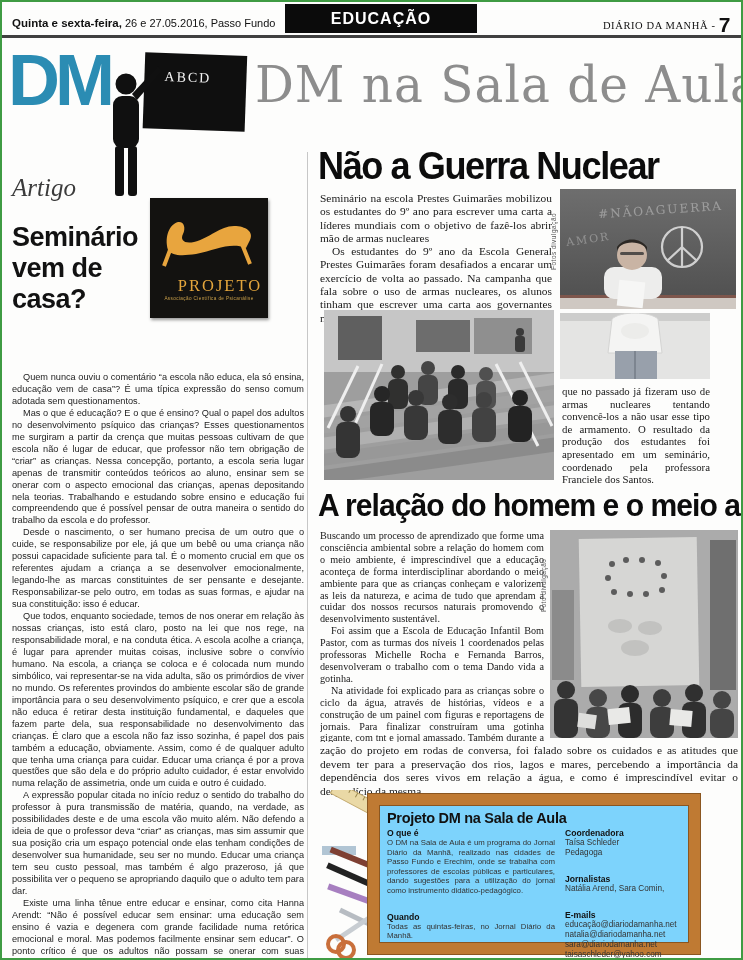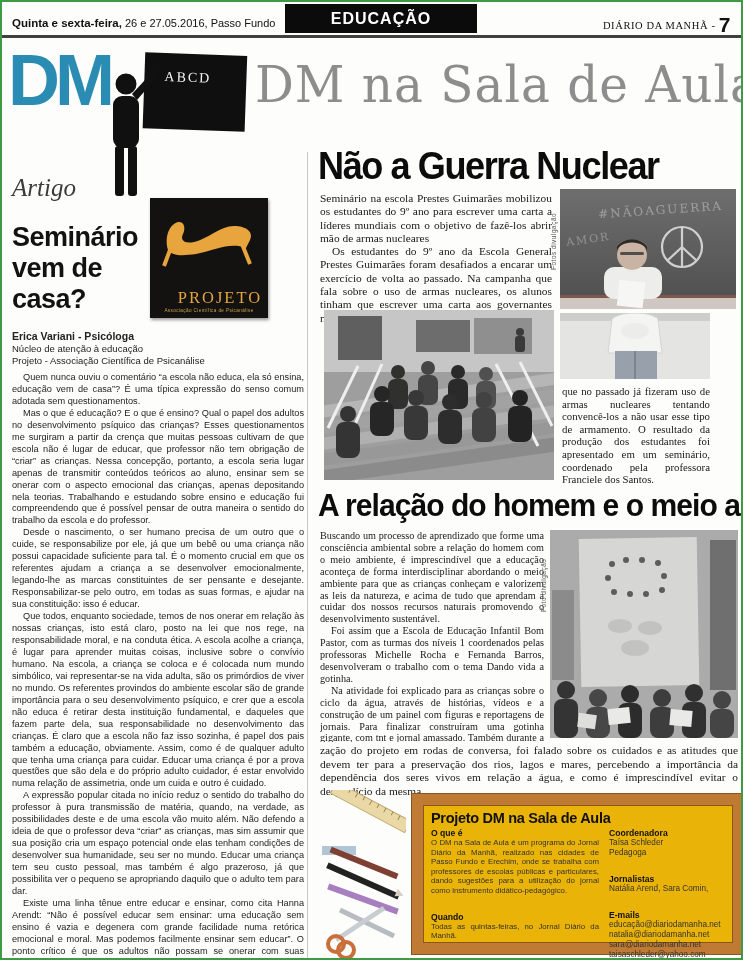--- a/index.html
+++ b/index.html
@@ -22,21 +22,21 @@
   .mast-title{position:absolute;left:253px;top:54px;width:482px;font-family:"DejaVu Serif",serif;
         font-size:50px;color:#8d8d8d;letter-spacing:1px;white-space:nowrap;transform:scaleX(.97);transform-origin:left;}
   
   .kicker{position:absolute;left:10px;top:172px;font-family:"Liberation Serif",serif;font-style:italic;
         font-size:25px;color:#3b3b3b;}
   .art-title{position:absolute;left:10px;top:220px;width:135px;font-size:27px;font-weight:bold;
         line-height:1.14;letter-spacing:-.5px;color:#121212;}
   .projeto{position:absolute;left:148px;top:196px;width:118px;height:120px;background:#131210;
         text-align:center;box-shadow:1px 2px 3px rgba(0,0,0,.4);}
   .projeto .word{color:#e3a53c;font-size:16.5px;letter-spacing:2px;font-family:"Liberation Serif",serif;
-        margin-top:14px;padding-left:22px;}
+        margin-top:2px;padding-left:22px;}
   .projeto .sub{color:#caa04a;font-size:4.6px;letter-spacing:.4px;}
   .author{position:absolute;left:10px;top:328px;font-size:9.5px;line-height:12px;color:#222;}
   .author b{font-size:10.5px;}
   .lbody{position:absolute;left:10px;top:370px;width:292px;height:584px;overflow:hidden;
         font-size:9.2px;line-height:11.95px;text-align:justify;color:#1d1d1d;}
   .lbody p{margin:0;text-indent:11px;}
   .vdiv{position:absolute;left:305px;top:150px;width:1px;height:806px;background:#c7c7c7;}
   
   .nuc-h1{position:absolute;left:316px;top:143px;font-size:38px;font-weight:900;letter-spacing:-1.5px;
         color:#0c0c0c;transform:scaleX(.95);transform-origin:left;white-space:nowrap;}
@@ -59,22 +59,22 @@
   .ph-kids{left:548px;top:528px;width:188px;height:208px;background:#aeaeae;}
   
   .amb-h1{position:absolute;left:316px;top:486px;font-size:31px;font-weight:900;letter-spacing:-1px;
         color:#0c0c0c;transform:scaleX(.97);transform-origin:left;white-space:nowrap;}
   .amb-col{position:absolute;left:318px;top:528px;width:224px;height:212px;overflow:hidden;
         font-size:10.2px;line-height:11.9px;}
   .amb-col p{margin:0;}
   .amb-col p+p{text-indent:11px;}
   .amb-full{position:absolute;left:318px;top:742px;width:418px;font-size:11.4px;line-height:13.6px;}
   
-  .pbox{position:absolute;left:410px;top:792px;width:332px;height:160px;box-sizing:border-box;
-        border:11px solid #bf7a33;outline:1px solid #8a5620;background:#eab308;
+  .pbox{position:absolute;left:366px;top:792px;width:332px;height:160px;box-sizing:border-box;
+        border:11px solid #bf7a33;outline:1px solid #8a5620;background:#7dd3fc;
         box-shadow:inset 0 0 0 1px #8a5620;}
   .pbox-in{position:absolute;left:8px;top:5px;right:6px;bottom:4px;}
   .pbox-title{font-size:14.5px;font-weight:bold;color:#111;letter-spacing:-.3px;}
   .pcols{display:flex;gap:10px;margin-top:2px;}
   .pcol-l{width:168px;}
   .pcol-r{width:118px;}
   .plabel{font-size:8.6px;font-weight:bold;color:#111;margin-top:16px;}
   .ptext{font-size:7.8px;line-height:9.6px;color:#333;text-align:justify;}
   .ptext2{font-size:8.2px;line-height:10px;color:#333;}
   .stationery{position:absolute;left:318px;top:788px;}
@@ -113,25 +113,20 @@
 
   <div class="projeto">
     <svg width="118" height="72" viewBox="0 0 118 72">
       <path d="M18 52 C14 38 20 26 28 24 C34 23 36 30 33 36 C30 42 34 46 44 44 C60 40 70 28 84 28 C96 28 104 34 100 42 L96 50 C80 44 66 52 46 56 C32 58 22 58 18 52 Z" fill="#e8a53e"></path>
       <path d="M20 52 L14 68 M92 46 L100 66" stroke="#e8a53e" stroke-width="4"></path>
     </svg>
     <div class="word">PROJETO</div>
     <div class="sub">Associação Científica de Psicanálise</div>
   </div>
 
-  <div class="author">
-    <b>Erica Variani - Psicóloga</b><br>
-    <span>Núcleo de atenção à educação</span><br>
-    <span>Projeto - Associação Científica de Psicanálise</span>
-  </div>
 
   <div class="lbody">
     <p>Quem nunca ouviu o comentário “a escola não educa, ela só ensina, educação vem de casa”? É uma típica expressão do senso comum adotada sem questionamentos.</p>
     <p>Mas o que é educação? E o que é ensino? Qual o papel dos adultos no desenvolvimento psíquico das crianças? Esses questionamentos me surgiram a partir da crença que muitas pessoas cultivam de que escola não é lugar de educar, que professor não tem obrigação de “criar” as crianças. Nessa concepção, portanto, a escola seria lugar apenas de transmitir conteúdos teóricos ao aluno, ensinar sem se onerar com o aspecto emocional das crianças, apenas depositando nela teorias. Trabalhando e estudando sobre ensino e educação fui compreendendo que é possível pensar de outra maneira o sentido do trabalho da escola e do professor.</p>
     <p>Desde o nascimento, o ser humano precisa de um outro que o cuide, se responsabilize por ele, já que um bebê ou uma criança não possui capacidade suficiente para tal. É o momento crucial em que os referentes ajudam a criança a se desenvolver emocionalmente, legando-lhe as marcas constituintes de ser pensante e desejante. Responsabilizar-se pelo outro, em todas as suas formas, e ajudar na sua constituição: isso é educar.</p>
     <p>Que todos, enquanto sociedade, temos de nos onerar em relação às nossas crianças, isto está claro, posto na lei que nos rege, na responsabilidade moral, e na conduta ética. A escola acolhe a criança, é lugar para aprender muitas coisas, inclusive sobre o convívio humano. Na escola, a criança se coloca e é colocada num mundo simbólico, vai representar-se na vida adulta, são os primórdios de viver no mundo. Os referentes provindos do ambiente escolar são de grande importância para o seu desenvolvimento psíquico, e crer que a escola não educa é retirar desta instituição fundamental, e daqueles que fazem parte dela, sua responsabilidade no desenvolvimento das crianças. É claro que a escola não faz isso sozinha, é papel dos pais também a educação, obviamente. Assim, como é de qualquer adulto que tenha uma criança para cuidar. Educar uma criança é por a prova questões que são dela e do próprio adulto cuidador, é estar envolvido numa relação de assimetria, onde um cuida e outro é cuidado.</p>
     <p>A expressão popular citada no início reduz o sentido do trabalho do professor à pura transmissão de matéria, quando, na verdade, as possibilidades deste e de uma escola vão muito além. Não defendo a ideia de que o professor deva “criar” as crianças, mas sim assumir que sua posição cria um espaço potencial onde elas tenham condições de desenvolver sua humanidade, seu ser no mundo. Educar uma criança tem seu custo pessoal, mas também é algo prazeroso, já que possibilita ver o pequeno se apropriando daquilo que o adulto tem para dar.</p>
     <p>Existe uma linha tênue entre educar e ensinar, como cita Hanna Arendt: “Não é possível educar sem ensinar: uma educação sem ensino é vazia e degenera com grande facilidade numa retórica emocional e moral. Mas podemos facilmente ensinar sem educar”. O ponto crítico é que os adultos não possam se onerar com suas crianças, que joguem mutuamente a responsabilidade para a escola ou para os pais a fim de retirar sua parte nisso e não precisar enfrentar-se com as angústias que isso proporciona. É por isso que acredito – e estendo a todo e qualquer adulto – o que a mesma autora diz: “Quem se recusa a assumir a responsabilidade do mundo não deveria ter filhos, nem lhe deveria ser permitido participar de sua educação”.</p>
   </div>
 

